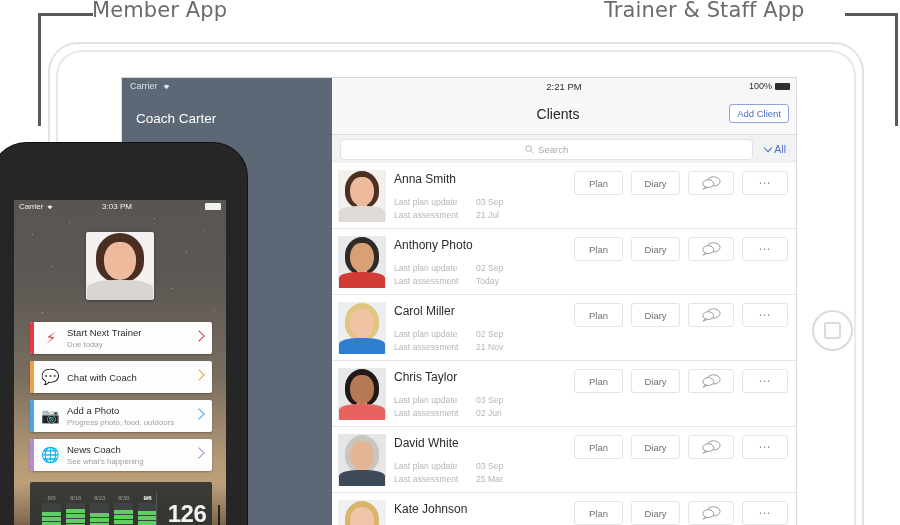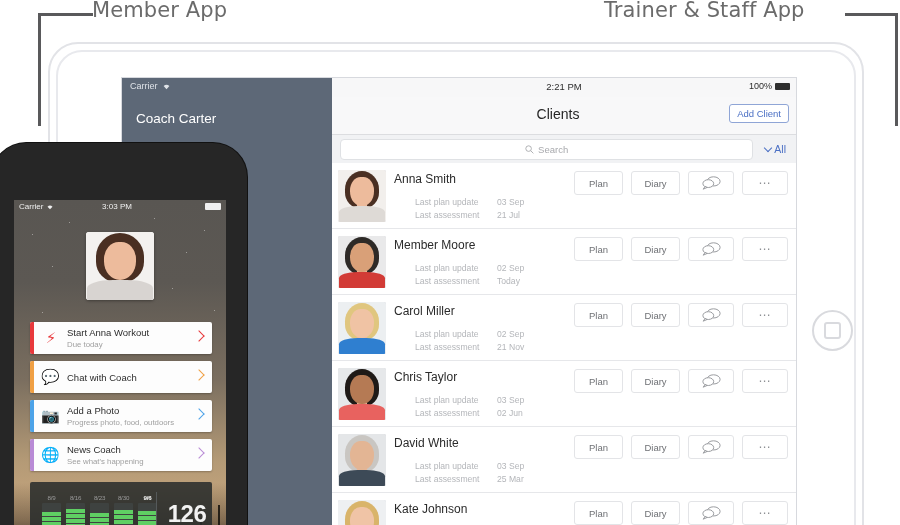--- a/index.html
+++ b/index.html
@@ -115,21 +115,21 @@
     height:65px;border-bottom:1px solid #e6e7ea;position:relative;background:#fff;
   }
   .client-avatar{
     position:absolute;left:6px;top:7px;width:48px;height:52px;border-radius:2px;
     overflow:hidden;background:#cfd3d8;
   }
   .client-name{
     position:absolute;left:62px;top:9px;font-size:12px;color:#2b2b2b;
   }
   .client-meta{position:absolute;left:62px;top:33px;font-size:8.6px;color:#b4b6ba;line-height:12.5px;}
-  .meta-line{display:flex;margin-left:21px;}
+  .meta-line{display:flex;}
   .meta-label{width:82px;}
   .meta-value{}
   .row-actions{position:absolute;right:8px;top:8px;display:flex;gap:8px;}
   .act-btn{
     width:47px;height:22px;border:1px solid #e3e4e7;border-radius:3px;background:#fff;
     display:flex;align-items:center;justify-content:center;
     font-size:9.5px;color:#6f7175;
   }
   .act-btn.icon-btn{width:44px;}
 
@@ -303,21 +303,21 @@
         <div class="client-row">
           <div class="client-avatar">
             <div class="face">
               <div class="bg" style="background:#e9e9ea"></div>
               <div class="hair" style="background:#2e2a27"></div>
               <div class="neck"></div>
               <div class="skin" style="background:#d9a078"></div>
               <div class="body" style="background:#d23b36"></div>
             </div>
           </div>
-          <div class="client-name">Member Moore</div>
+          <div class="client-name">Anthony Photo</div>
           <div class="client-meta">
             <div class="meta-line">
               <span class="meta-label">Last plan update</span>
               <span class="meta-value">02 Sep</span>
             </div>
             <div class="meta-line">
               <span class="meta-label">Last assessment</span>
               <span class="meta-value">Today</span>
             </div>
           </div>
@@ -516,21 +516,21 @@
         <div class="hair" style="background:#4a2f22"></div>
         <div class="skin" style="background:#edbb9c"></div>
         <div class="body" style="background:#d8d4d1"></div>
       </div>
     </div>
 
     <div id="phone-cards">
         <div class="pcard">
           <div class="pcard-stripe" style="background:#e8393c"></div>
           <div class="pcard-icon" style="color:#e8393c">⚡</div>
-          <div class="pcard-title">Start Anna Workout</div>
+          <div class="pcard-title">Start Next Trainer</div>
           <div class="pcard-sub">Due today</div>
           <div class="pcard-arrow" style="border-color:#e8393c"></div>
         </div>
         <div class="pcard">
           <div class="pcard-stripe" style="background:#f0a044"></div>
           <div class="pcard-icon" style="color:#f0a044">💬</div>
           <div class="pcard-title solo">Chat with Coach</div>
           <div class="pcard-arrow" style="border-color:#f0a044"></div>
         </div>
         <div class="pcard">

